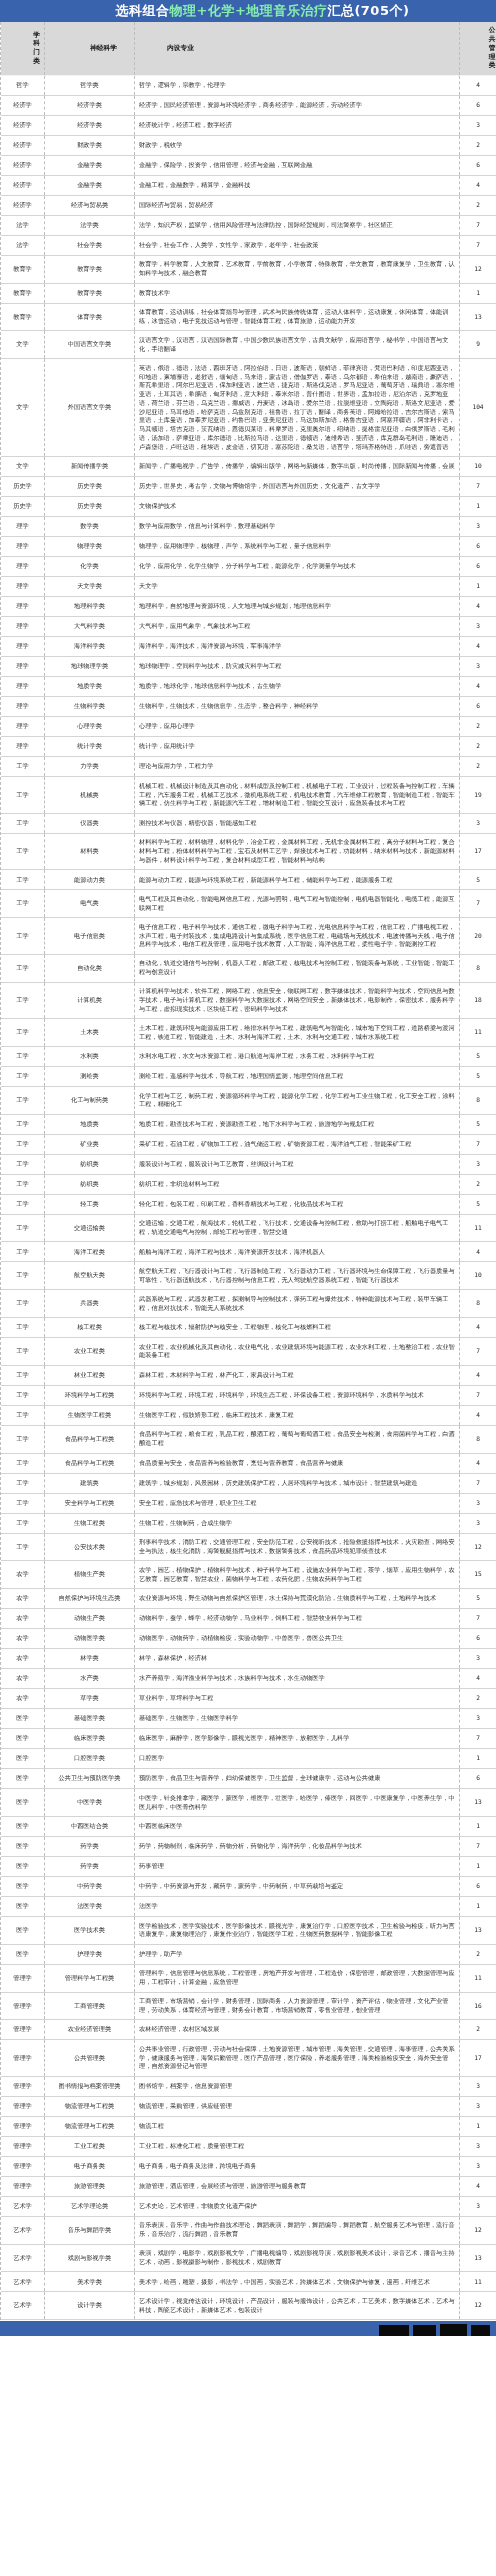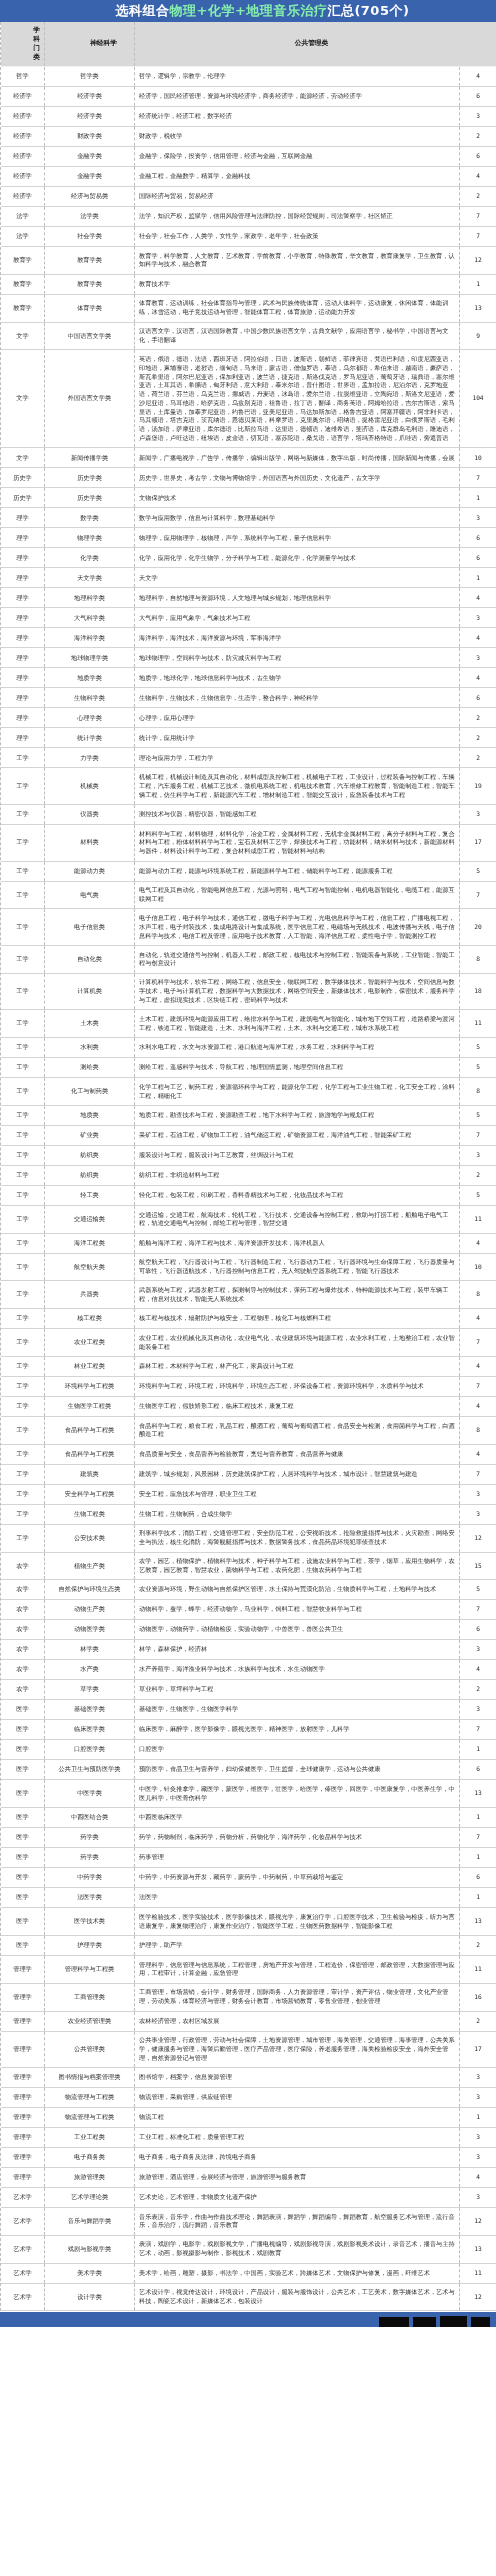--- a/index.html
+++ b/index.html
@@ -43,20 +43,21 @@
       <span>选科组合</span>
       <span class="gold">物理+化学+地理</span>
       <span class="gold"> 音乐治疗</span>
       <span>汇总(705个)</span>
     </div>
 
   <div class="tbl">
     <div class="grid-row hdr">
       <div class="cell">学科门类</div>
       <div class="cell">神经科学</div>
+      <div class="cell majors">内设专业</div>
       <div class="cell">公共管理类</div>
     </div>
     <div>
   <div class="grid-row body-row">
     <div class="cell">哲学</div>
     <div class="cell">哲学类</div>
     <div class="cell majors">哲学，逻辑学，宗教学，伦理学</div>
     <div class="cell count">4</div>
   </div>
 

